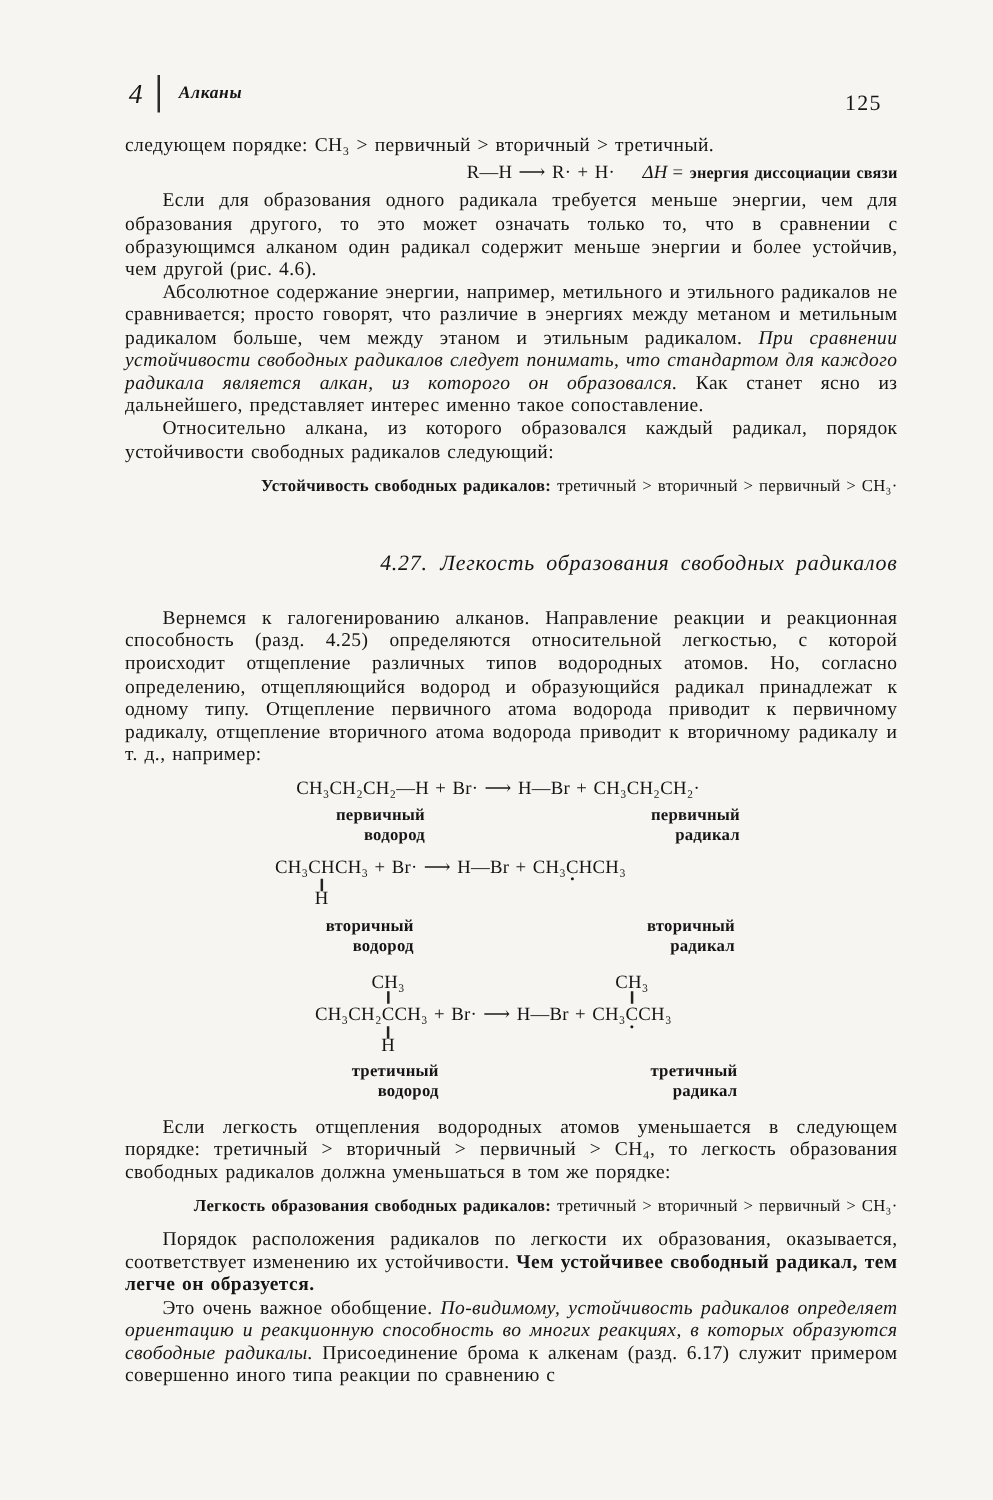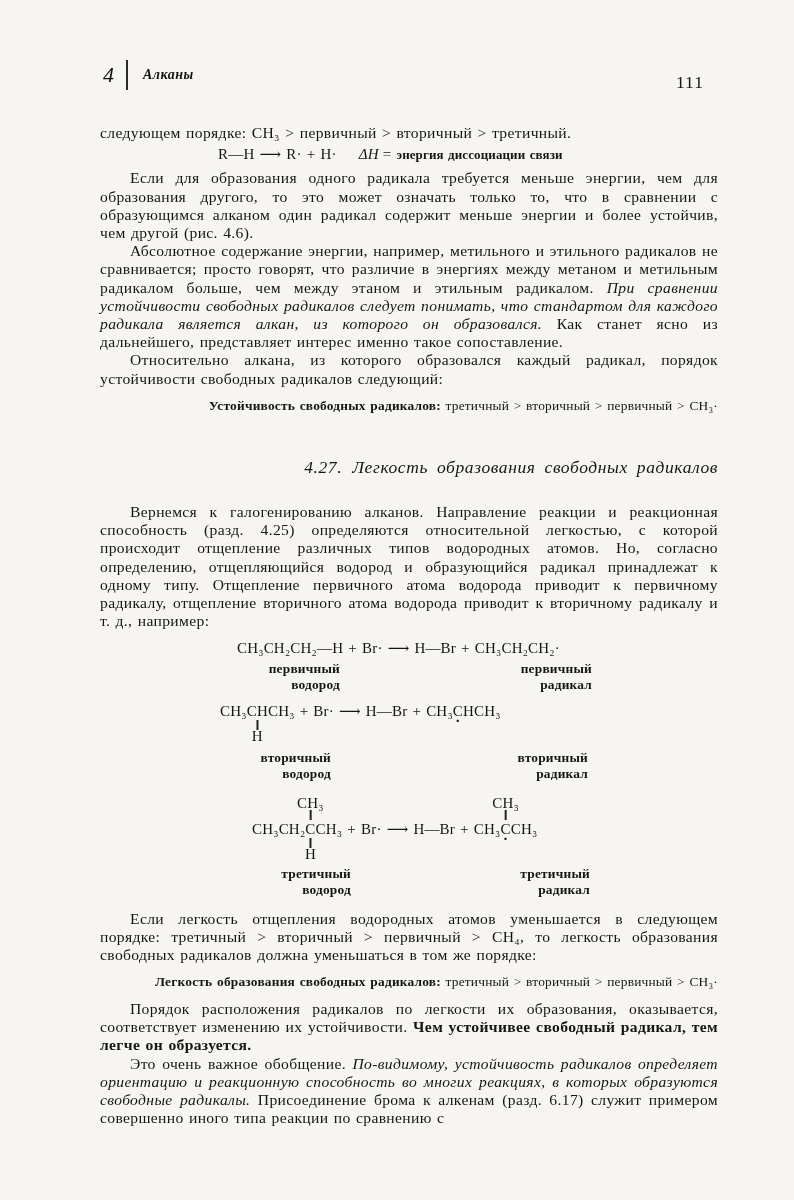--- a/index.html
+++ b/index.html
@@ -13,30 +13,30 @@
   .page{position:relative;width:794px;height:1200px;overflow:hidden;}
 
   
   .hdr{position:absolute;top:60px;left:103px;display:flex;align-items:center;}
   .hdr .num{font-style:italic;font-size:22px;line-height:22px;padding-right:12px;}
   .hdr .bar{width:2px;height:30px;background:#2a2a2a;}
   .hdr .ttl{font-style:italic;font-size:14px;font-weight:bold;padding-left:15px;letter-spacing:0.5px;}
   .pageno{position:absolute;top:72px;left:676px;font-size:17.5px;letter-spacing:1px;}
 
   
-  .content{position:absolute;left:100px;top:124px;width:618px;
+  .content{position:absolute;left:100px;top:108px;width:618px;
     font-size:15.6px;line-height:18.2px;text-align:justify;
     letter-spacing:0.35px;word-spacing:1.1px;}
   p{margin:0;}
   .ind{text-indent:30px;}
   .it{font-style:italic;}
   .bd{font-weight:bold;}
 
   
-  .dissoc{margin:3px 0 5px 0;padding-left:118px;text-align:left;font-size:15px;
+  .dissoc{margin:3px 0 5px 0;padding-left:118px;text-align:right;font-size:15px;
     letter-spacing:0.2px;white-space:nowrap;}
   .dissoc .dh{font-style:italic;padding:0 4px 0 22px;}
   .dissoc .small{font-size:13px;font-weight:bold;letter-spacing:0.1px;}
 
   
   .rule{margin-top:9px;text-align:right;font-size:13.4px;letter-spacing:0.2px;white-space:nowrap;}
   .rule .lead{font-weight:bold;}
   .rule.first{margin-left:34px;}
   .rule.second{margin-left:2px;margin-top:8px;}
 
@@ -63,21 +63,21 @@
 </head>
 <body>
 
 <div class="page">
 
   <div class="hdr">
     <span class="num">4</span>
     <span class="bar"></span>
     <span class="ttl">Алканы</span>
   </div>
-  <div class="pageno">111</div>
+  <div class="pageno">125</div>
 
   <div class="content">
 
     <p>следующем порядке: CH₃ &gt; первичный &gt; вторичный &gt; третичный.</p>
 
     <div class="dissoc">
       <span>R—H ⟶ R· + H·</span><span class="dh">ΔH</span><span>=</span>
       <span class="small">энергия диссоциации связи</span>
     </div>
 

